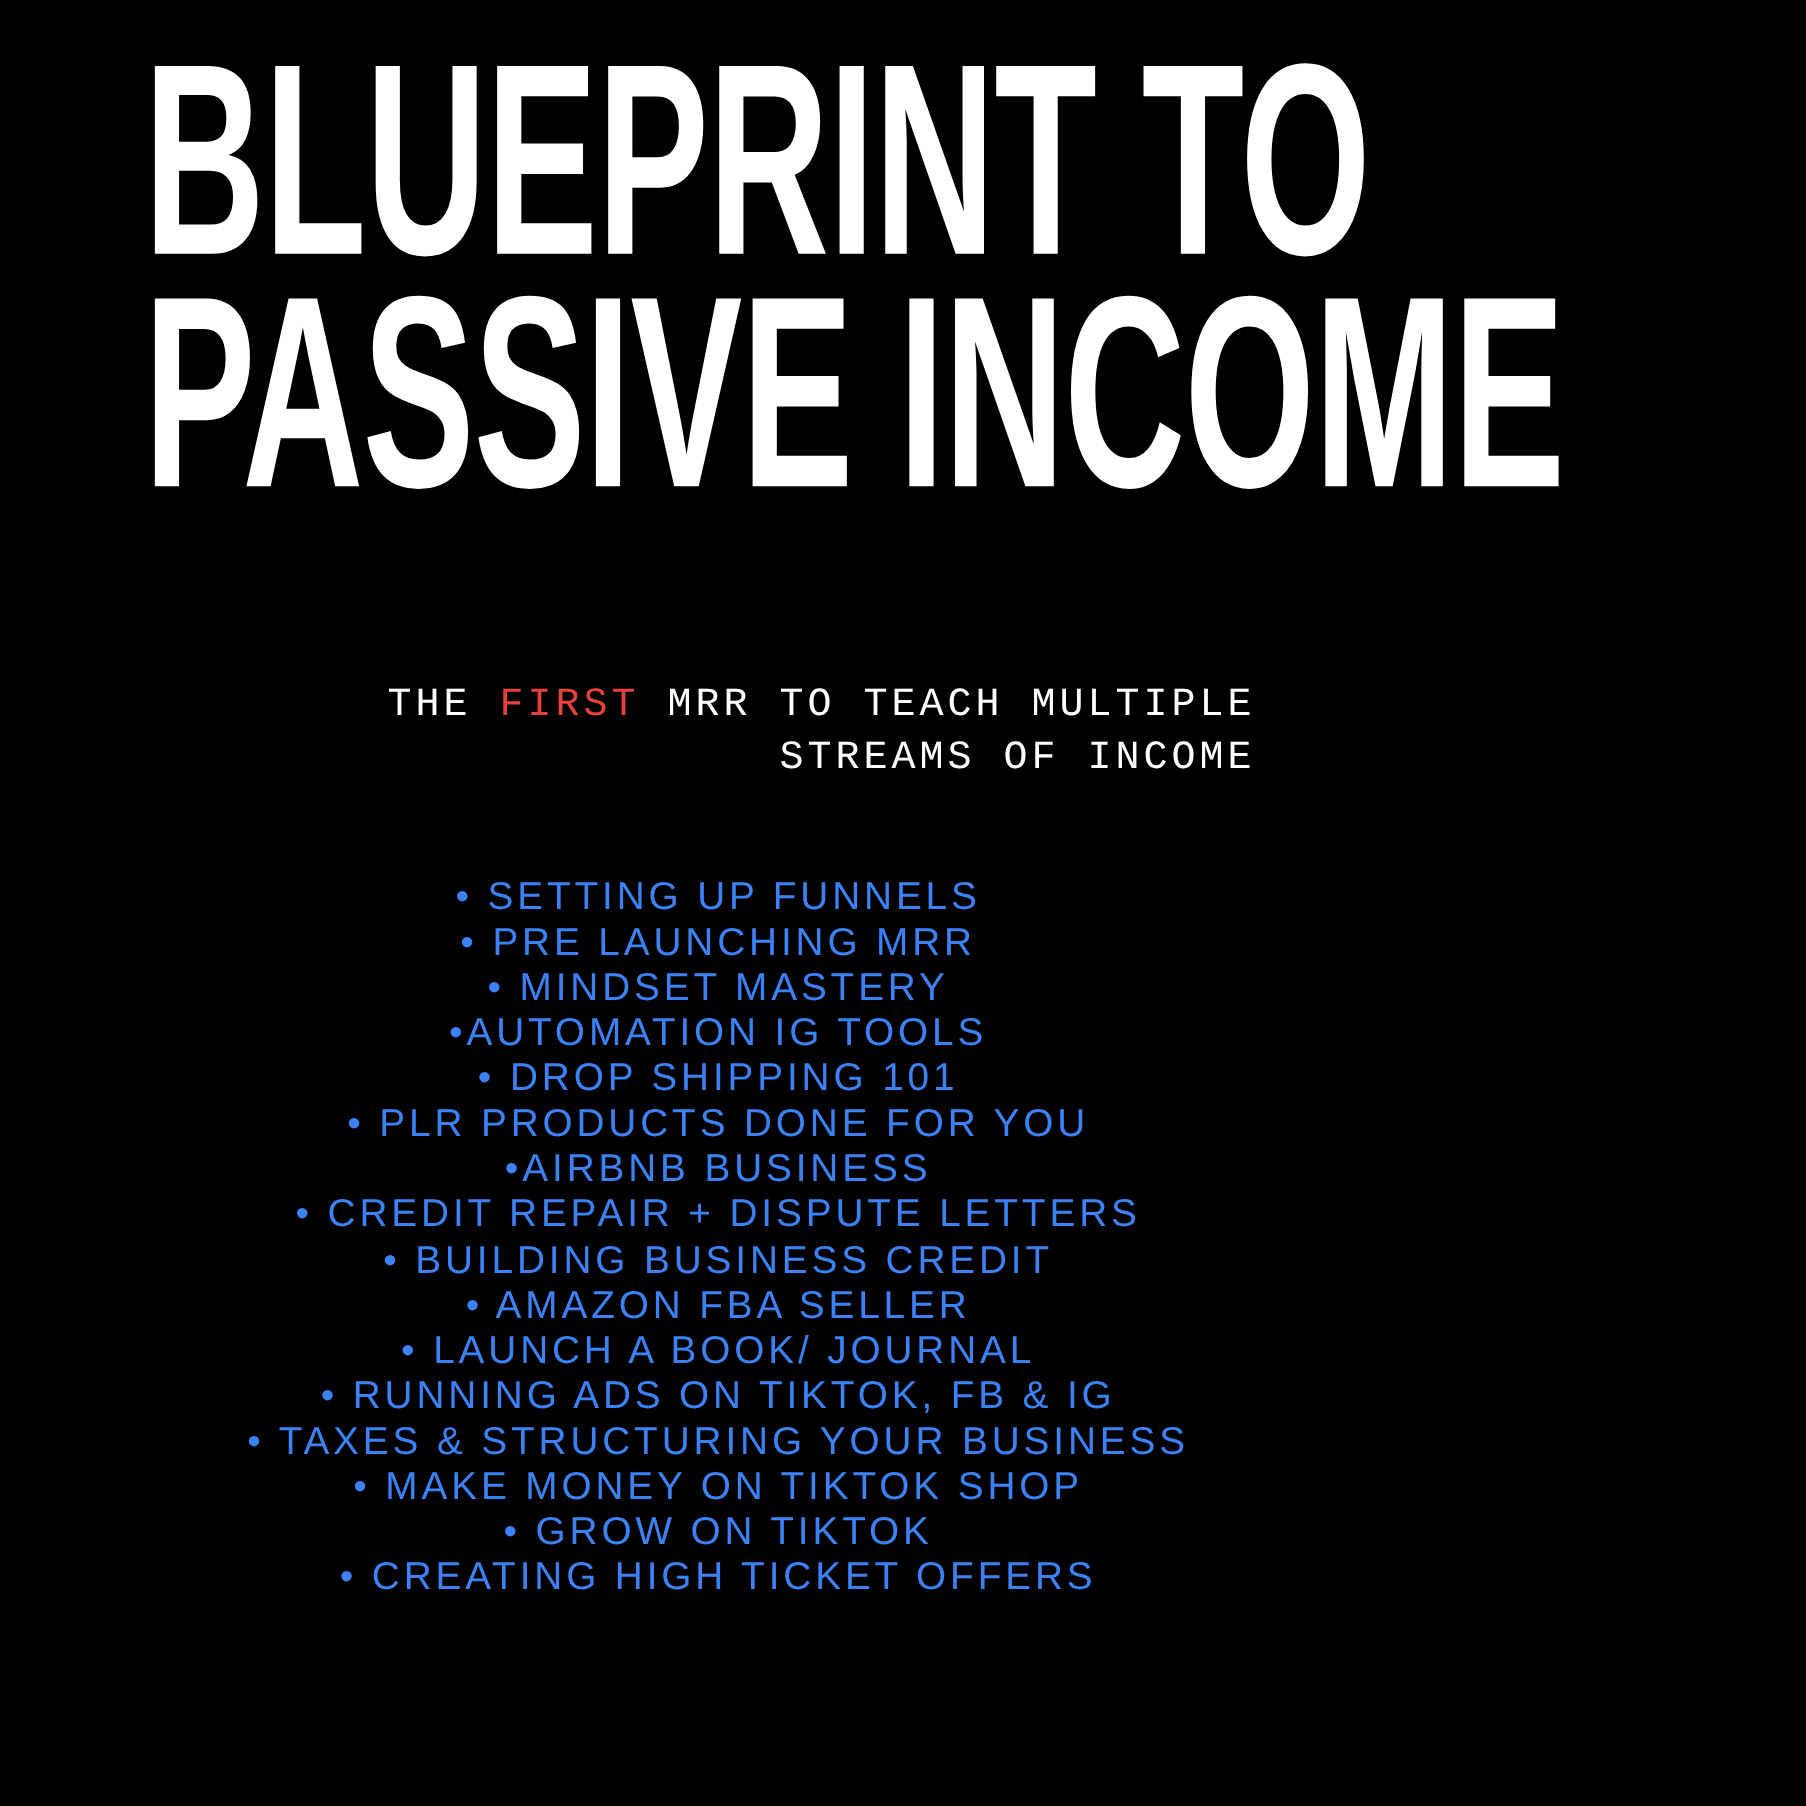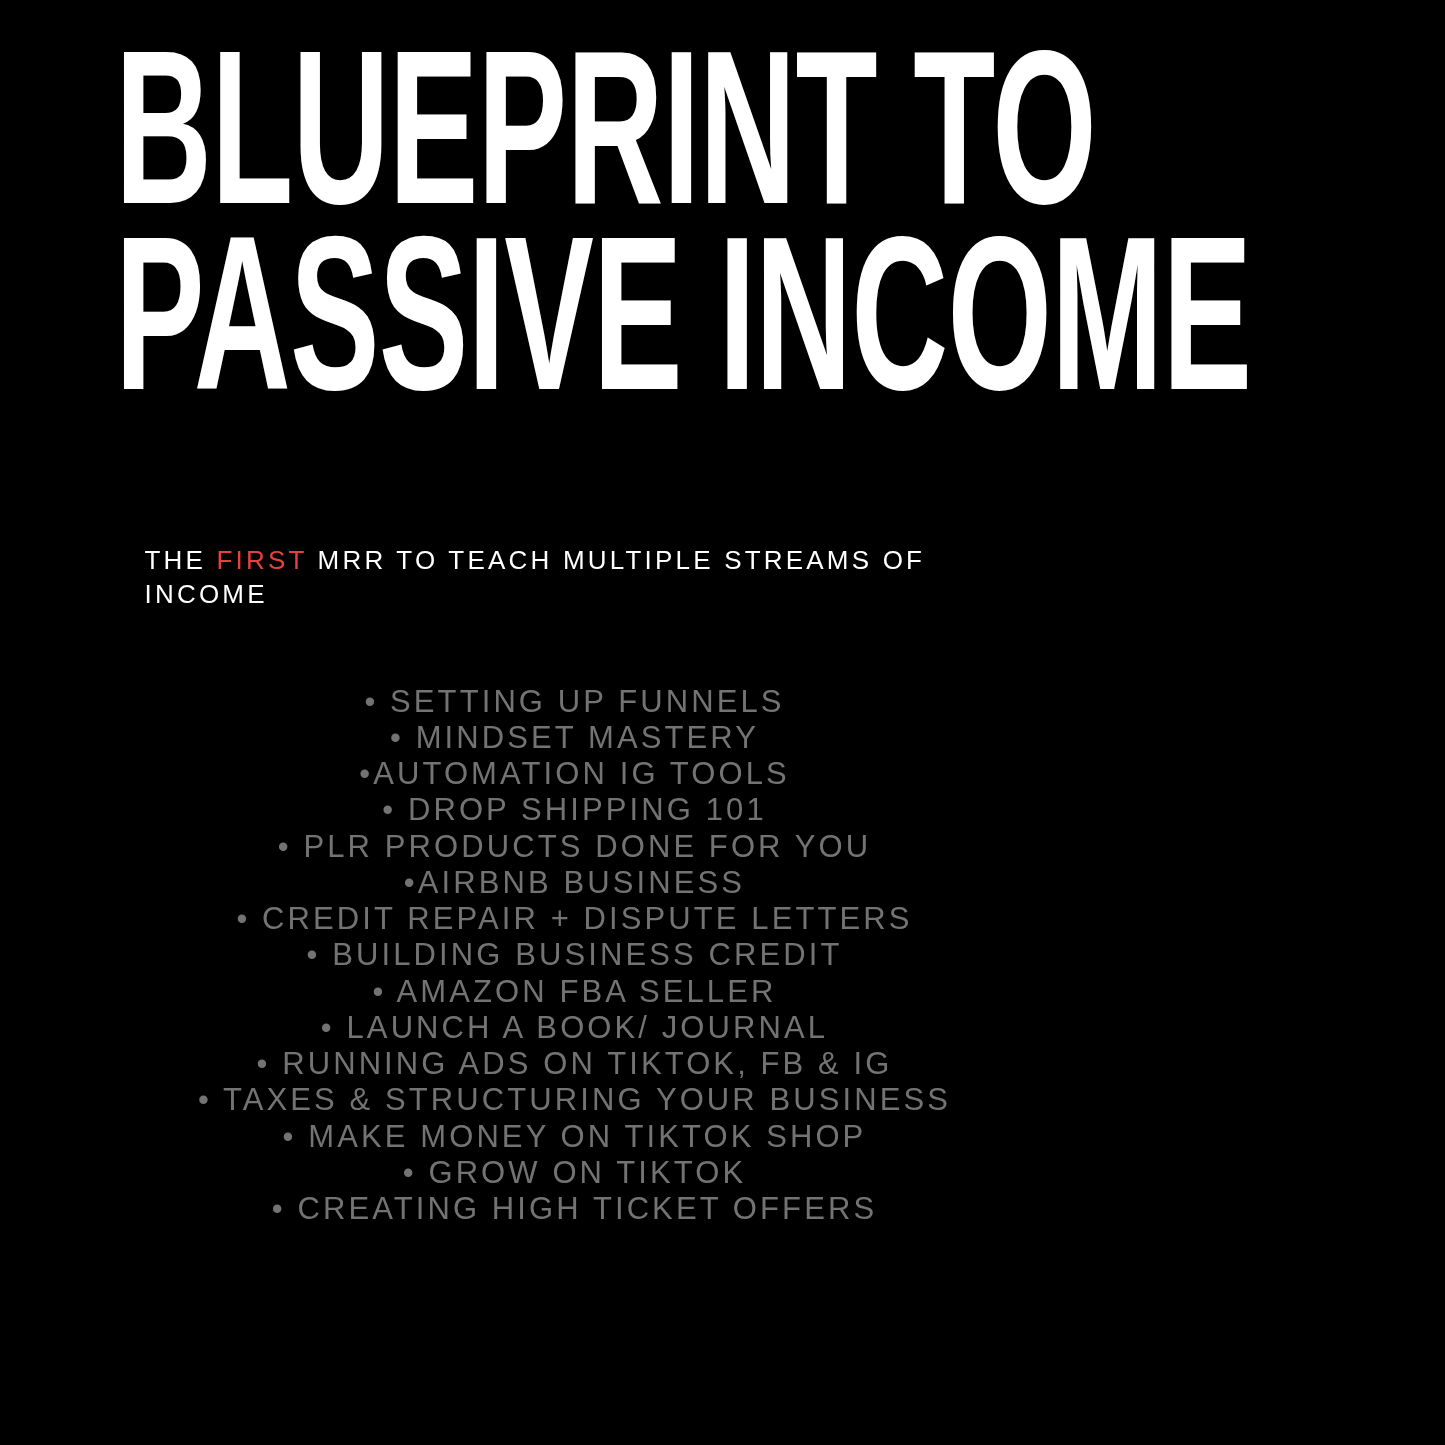--- a/index.html
+++ b/index.html
@@ -49,62 +49,64 @@
     font-size: 168px;
     transform: scaleX(0.80) scaleY(1.30);
     transform-origin: center top;
     margin-top: 42px;
   }
 
   
   .subtitle {
     margin-top: 178px;
     width: 860px;
-    text-align: left;
-    font-size: 26px;
+    text-align: right;
+    font-size: 32px;
     letter-spacing: 3.2px;
     line-height: 1.32;
     text-transform: uppercase;
     color: #ffffff;
+    font-family: Liberation Mono, monospace;
   }
   .subtitle .accent {
     color: #e8403a;
   }
 
   
   .bullets {
     margin-top: 72px;
     width: 100%;
     text-align: center;
   }
   .bullet-item {
     font-size: 31px;
     letter-spacing: 3.1px;
     line-height: 1.17;
     text-transform: uppercase;
-    color: #737373;
+    color: #3b82f6;
     white-space: pre-wrap;
   }
 </style>
 </head>
 <body>
 
 <div class="poster">
 
   <div class="headline">
     <span class="headline-line headline-line-1">BLUEPRINT TO</span>
     <span class="headline-line headline-line-2">PASSIVE INCOME</span>
   </div>
 
   <div class="subtitle">
     <span>THE </span><span class="accent">FIRST</span><span> MRR TO TEACH MULTIPLE STREAMS OF INCOME</span>
   </div>
 
   <div class="bullets" id="feature-list">
       <div class="bullet-item">• SETTING UP FUNNELS</div>
+      <div class="bullet-item">• PRE LAUNCHING MRR</div>
       <div class="bullet-item">• MINDSET MASTERY</div>
       <div class="bullet-item">•AUTOMATION IG TOOLS</div>
       <div class="bullet-item">• DROP SHIPPING 101</div>
       <div class="bullet-item">• PLR PRODUCTS DONE FOR YOU</div>
       <div class="bullet-item">•AIRBNB BUSINESS</div>
       <div class="bullet-item">• CREDIT REPAIR + DISPUTE LETTERS</div>
       <div class="bullet-item">• BUILDING BUSINESS CREDIT</div>
       <div class="bullet-item">• AMAZON FBA SELLER</div>
       <div class="bullet-item">• LAUNCH A BOOK/ JOURNAL</div>
       <div class="bullet-item">• RUNNING ADS ON TIKTOK, FB &amp; IG</div>

